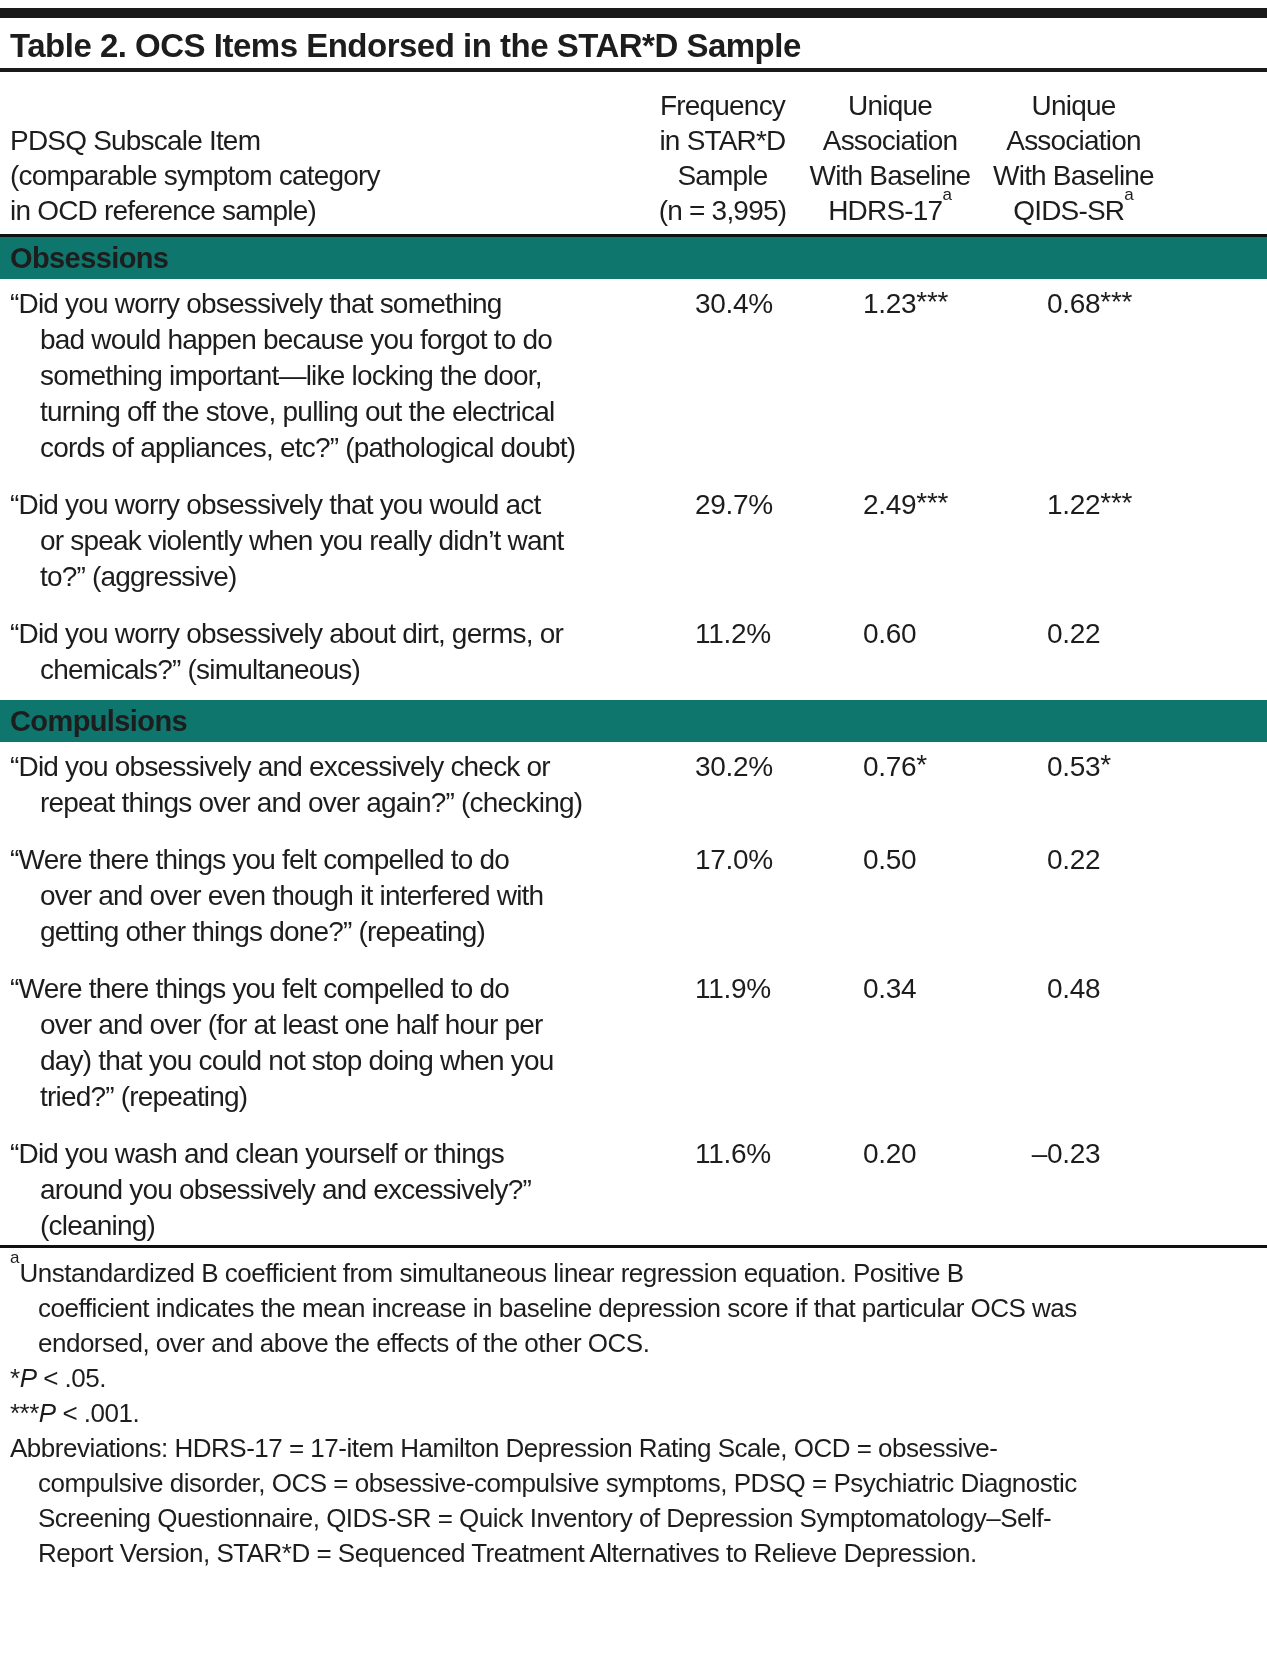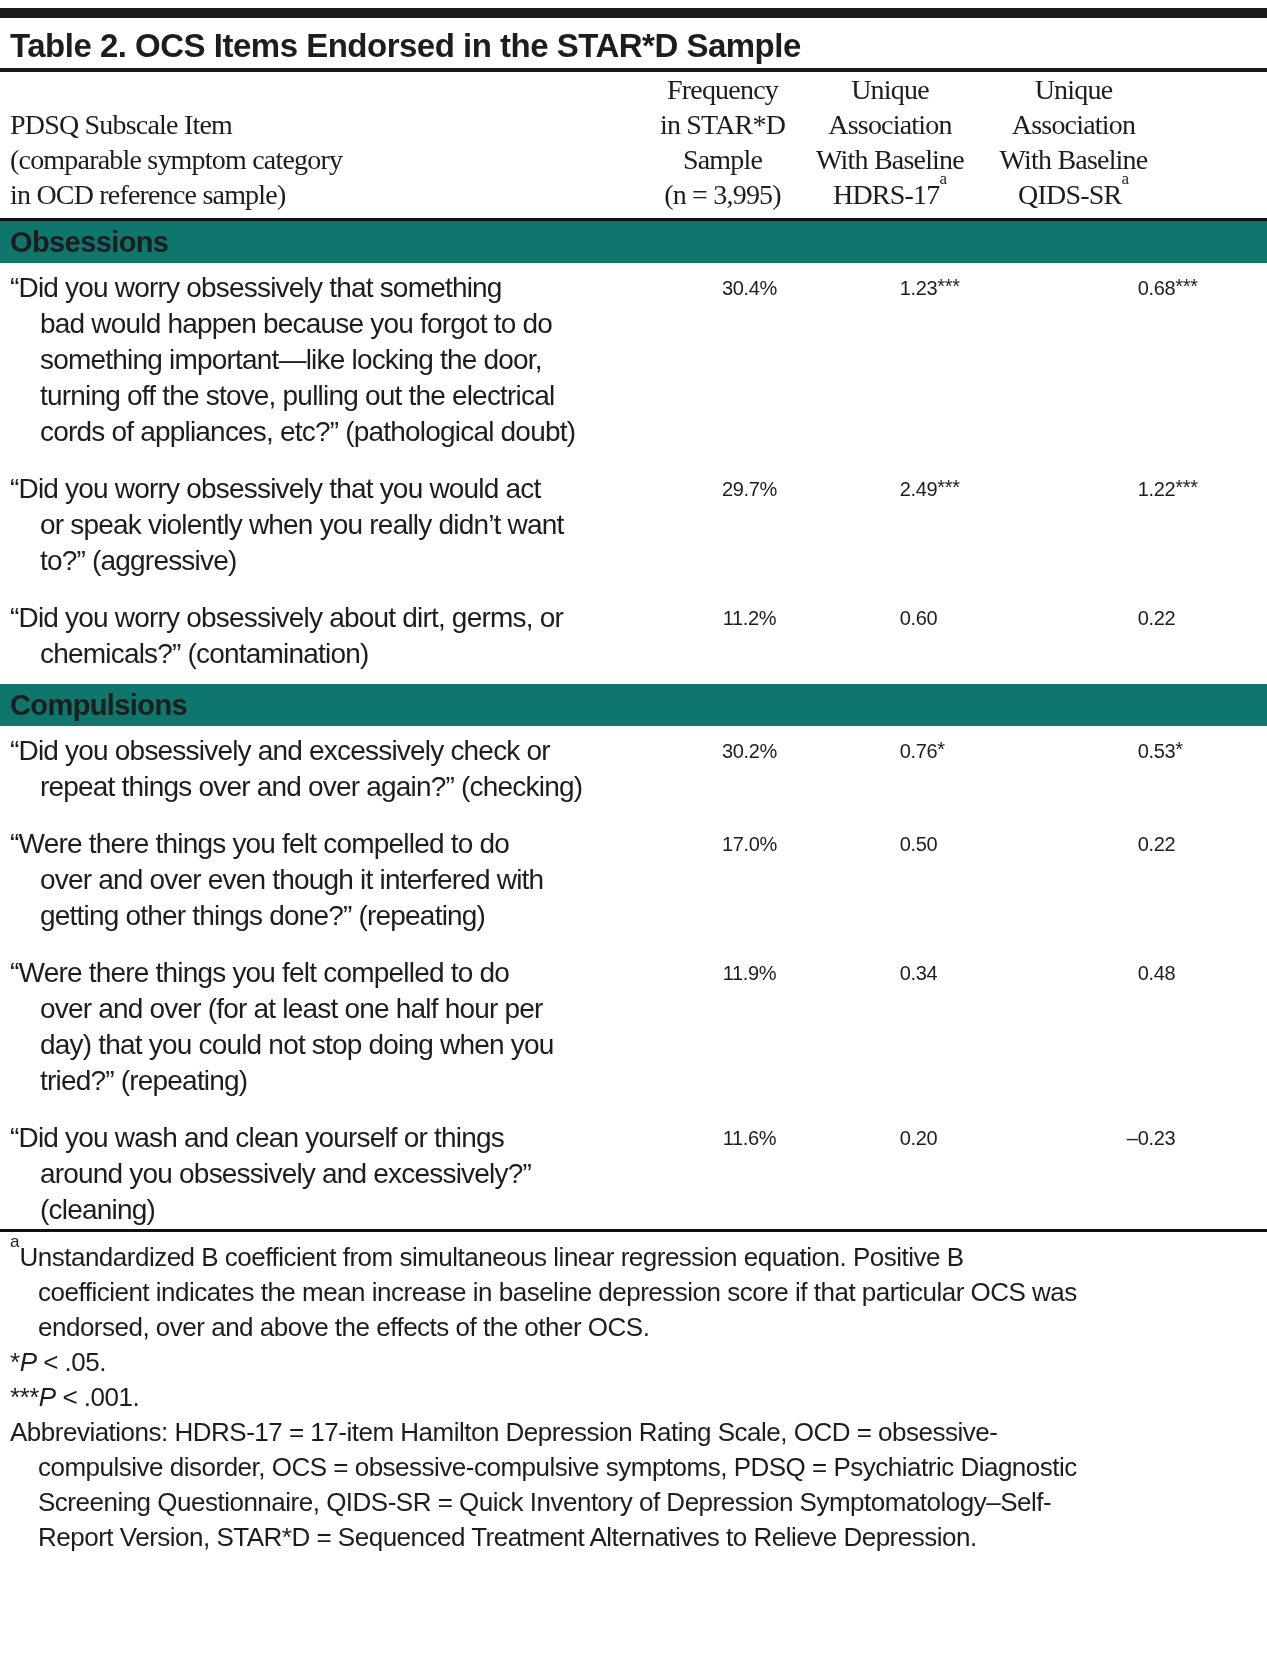--- a/index.html
+++ b/index.html
@@ -44,23 +44,22 @@
   col.c4 { width: 292px; }
 
   
   thead td {
     vertical-align: bottom;
     text-align: center;
     font-size: 28px;
     line-height: 35px;
     letter-spacing: -0.8px;
     white-space: pre;
-    padding: 0 0 6px 0;
+    padding: 16px 0 6px 0;
     border-bottom: 3px solid #111;
-    font-family: Liberation Serif, serif;
   }
   thead td.h1 {
     text-align: left;
     padding-left: 10px;
   }
   thead td.h4 { padding-right: 95px; }
   sup.sp {
     font-size: 17px;
     line-height: 0;
     position: relative;
@@ -89,24 +88,24 @@
   .lines {
     display: block;
     font-size: 28px;
     line-height: 36px;
     letter-spacing: -0.8px;
     white-space: pre;
     padding-left: 30px;
     text-indent: -30px;
   }
   td.num {
-    font-size: 20px;
+    font-size: 28px;
     line-height: 36px;
     letter-spacing: -0.3px;
-    text-align: center;
+    text-align: left;
     white-space: nowrap;
   }
   td.num.n2 { padding-left: 55px; }
   td.num.n3 { padding-left: 58px; }
   td.num.n4 { padding-left: 72px; }
   .numwrap {
     position: relative;
     display: inline-block;
   }
   .stars {
@@ -198,21 +197,21 @@
 to?” (aggressive)</span>
           </td>
         <td class="num n2"><span class="numwrap"><span>29.7%</span></span></td>
         <td class="num n3"><span class="numwrap"><span>2.49</span><span class="stars">***</span></span></td>
         <td class="num n4"><span class="numwrap"><span class="sign"></span><span>1.22</span><span class="stars">***</span></span></td>
       </tr>
 
       <tr class="row last">
         <td class="item">
             <span class="lines">“Did you worry obsessively about dirt, germs, or
-chemicals?” (contamination)</span>
+chemicals?” (simultaneous)</span>
           </td>
         <td class="num n2"><span class="numwrap"><span>11.2%</span></span></td>
         <td class="num n3"><span class="numwrap"><span>0.60</span><span class="stars"></span></span></td>
         <td class="num n4"><span class="numwrap"><span class="sign"></span><span>0.22</span><span class="stars"></span></span></td>
       </tr>
 
       <tr class="band">
         <td colspan="4">Compulsions</td>
       </tr>
 

